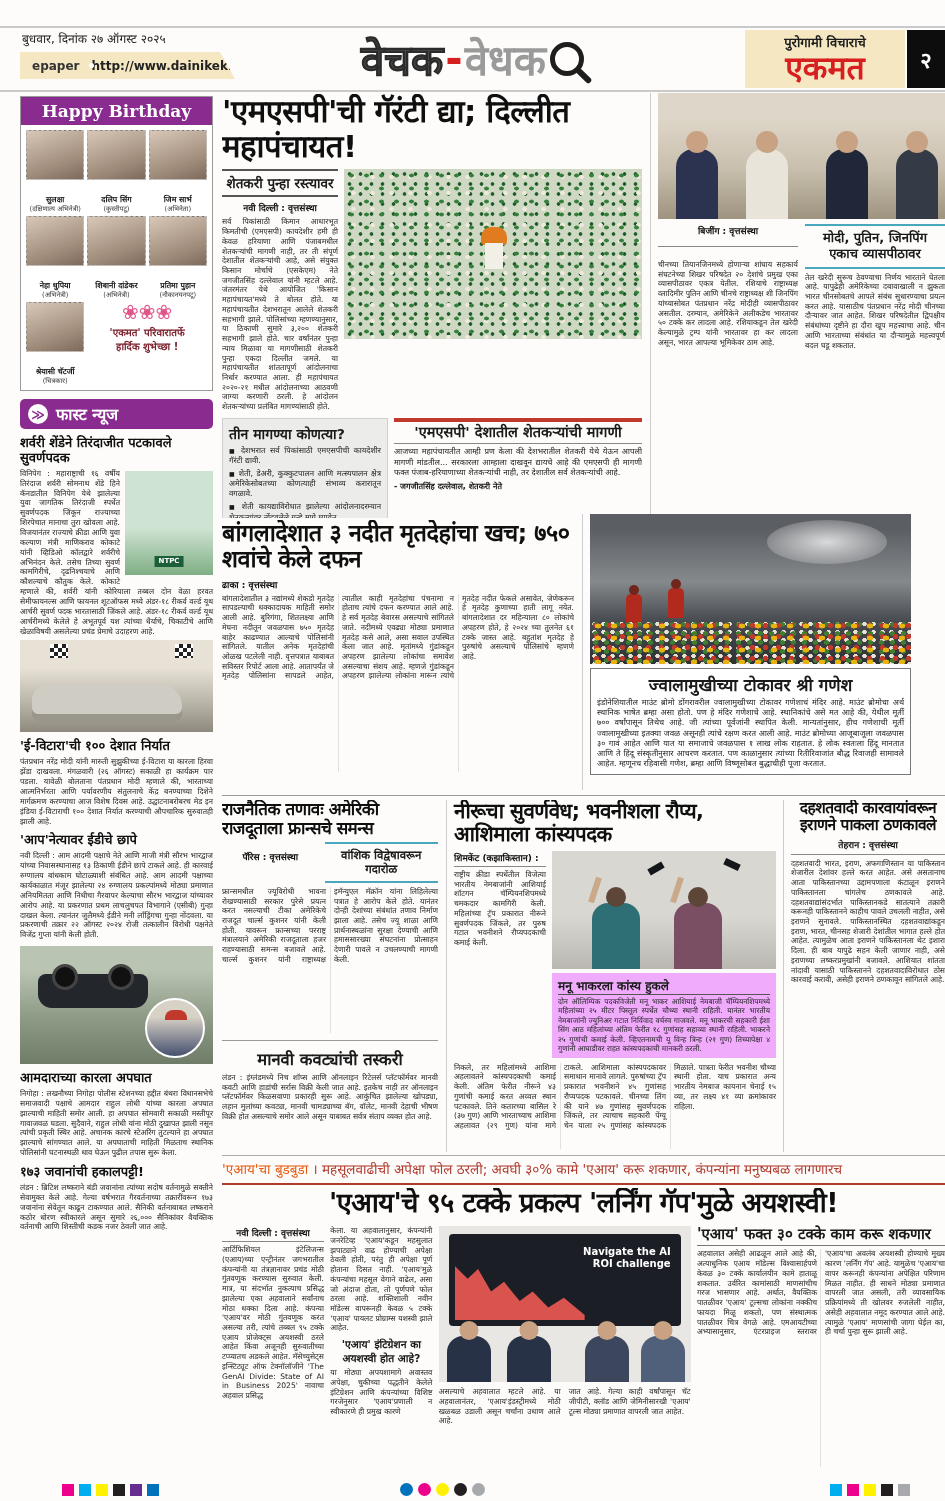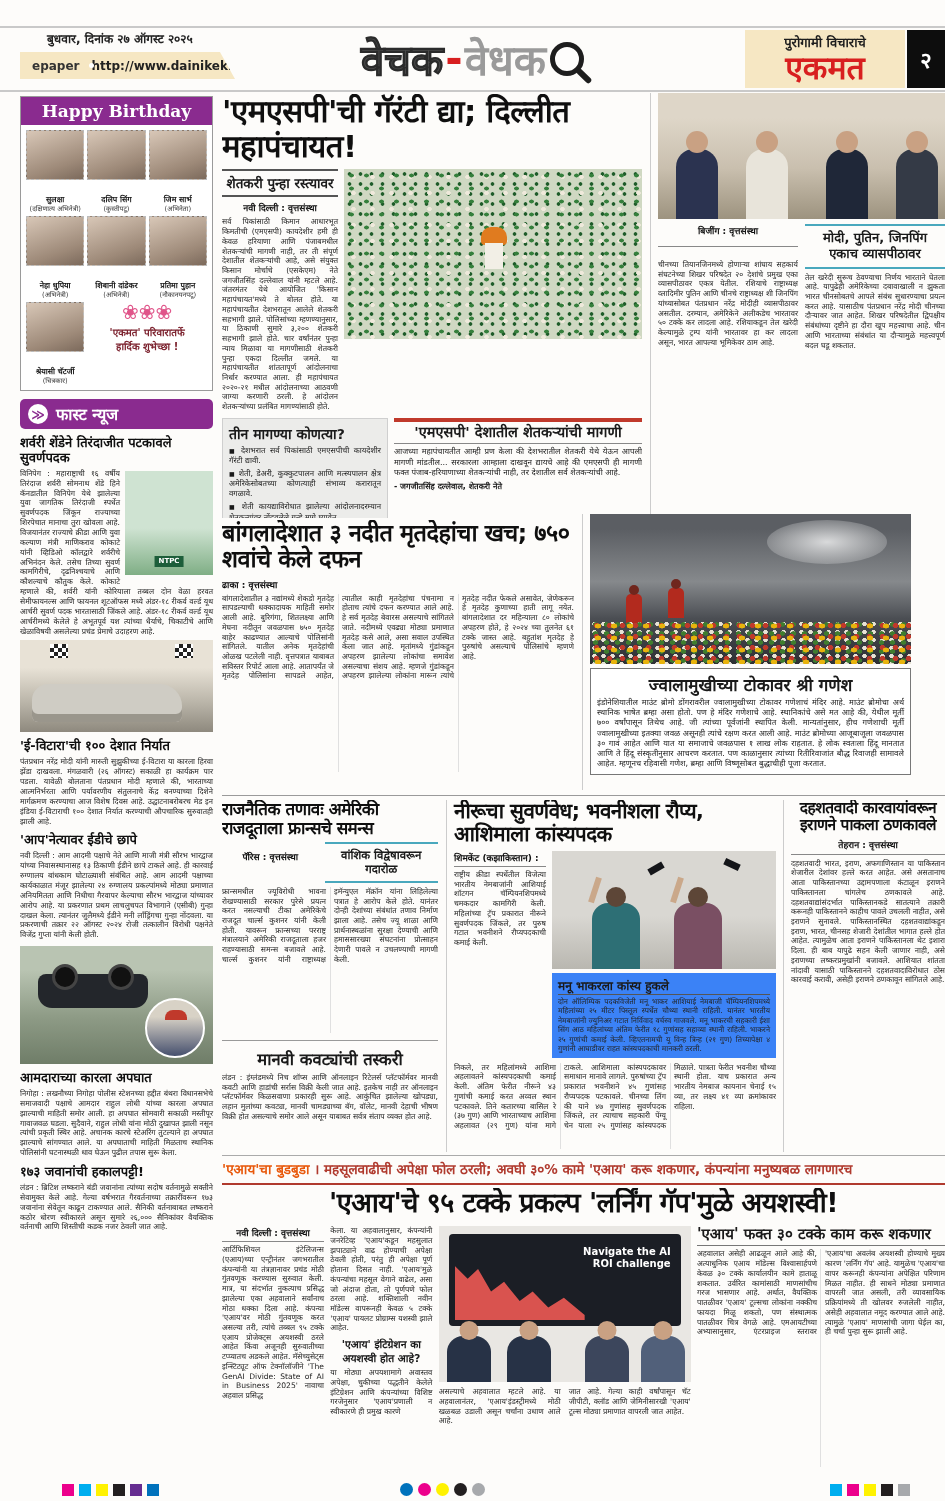--- a/index.html
+++ b/index.html
@@ -2,21 +2,21 @@
 <html><head>
 <meta charset="utf-8">
 <style>
   html,body{margin:0;padding:0;background:#e9e7e2;}
   body{font-family:"DejaVu Sans","Liberation Sans",sans-serif;color:#1a1a1a;}
   #page{position:relative;width:945px;height:1501px;background:#fdfcfa;margin:0 auto;overflow:hidden;}
   .abs{position:absolute;}
   .ovh{overflow:hidden;}
   
   .topline{left:0;top:26px;width:945px;border-top:2px solid #c9c9c9;}
-  .hdr-date{left:22px;top:30px;font-size:12px;font-weight:bold;color:#222;margin-left:25px;}
+  .hdr-date{left:22px;top:30px;font-size:12px;font-weight:normal;color:#222;}
   .hdr-epaper{left:20px;top:52px;width:215px;height:27px;background:#f6e7c3;display:flex;align-items:center;gap:6px;padding-left:12px;clip-path:polygon(0 0,93% 0,100% 100%,0 100%);box-sizing:border-box;}
   .hdr-epaper .lbl{font-size:12px;font-weight:bold;color:#333;}
   .ep-icon{width:13px;height:13px;border-radius:50%;background:#d81f1f;display:inline-block;position:relative;}
   .ep-icon::after{content:"";position:absolute;left:4px;top:4px;width:5px;height:5px;background:#fff;border-radius:50%;}
   .hdr-epaper .url{font-size:12px;font-weight:bold;color:#222;}
   .hdr-title{left:0;top:30px;width:945px;text-align:center;}
   .hdr-title .wrap{display:inline-flex;align-items:center;}
   .t-left{font-size:42px;font-weight:bold;color:#4a4a4a;-webkit-text-stroke:1px #2b2b2b;}
   .t-hyph{font-size:42px;font-weight:bold;color:#d81f1f;margin:0 2px;}
   .t-right{font-size:42px;font-weight:bold;color:#9a9a9a;}
@@ -115,28 +115,28 @@
   .shoot .headline{font-size:20.5px;}
   .shoot-row{display:flex;gap:6px;margin-top:5px;}
   .shoot-left{width:92px;flex:none;}
   .shoot-left .dateline{text-align:left;border-bottom:1px solid #888;padding-bottom:2px;margin-bottom:3px;}
   .shoot-right{flex:1;}
   .shooters{width:100%;height:118px;background:linear-gradient(180deg,#d9d7d2 55%,#b9b7b0);position:relative;}
   .shooter{position:absolute;bottom:0;width:48px;height:66px;border-radius:16px 16px 0 0;background:#2d6f75;}
   .shooter::before{content:"";position:absolute;left:50%;top:-16px;transform:translateX(-50%);width:20px;height:20px;border-radius:50%;background:#5d4637;}
   .shooter::after{content:"";position:absolute;top:-26px;width:6px;height:26px;background:#caa88a;transform:rotate(18deg);}
   .pistol{position:absolute;width:16px;height:7px;background:#15161a;}
-  .manu{background:#3b82f6;padding:4px 6px;margin-top:4px;}
+  .manu{background:#f0abfc;padding:4px 6px;margin-top:4px;}
   .manu .t{font-size:12px;font-weight:bold;border-bottom:1px solid #555;margin-bottom:2px;}
   .shoot-more{margin-top:5px;}
   .iran{left:783px;top:800px;width:162px;height:352px;border-left:1px solid #ccc;padding-left:7px;box-sizing:border-box;}
   .iran .headline{font-size:15.5px;text-align:center;}
   .iran .dateline{border-bottom:1px solid #888;padding-bottom:3px;margin:3px 0 4px;}
   
-  .ai-banner{left:222px;top:1155px;width:723px;border-top:1px solid #aaa;border-bottom:2px solid #b03a2e;padding:4px 0 5px;box-sizing:border-box;font-size:13.5px;font-weight:bold;color:#b03a2e;}
+  .ai-banner{left:222px;top:1155px;width:723px;border-top:1px solid #aaa;border-bottom:2px solid #b03a2e;padding:4px 0 5px;box-sizing:border-box;font-size:13.5px;font-weight:normal;color:#b03a2e;}
   .ai-banner .tag{color:#e8590c;}
   .ai-main{left:222px;top:1188px;width:723px;height:292px;}
   .ai-main .headline{font-size:27px;text-align:center;margin-bottom:8px;}
   .ai-cols{display:flex;justify-content:space-between;}
   .ai-c1{width:102px;}
   .ai-c2{width:102px;}
   .ai-cph{width:252px;}
   .ai-c4{width:248px;}
   .ai-sub{font-size:10.5px;font-weight:bold;text-align:center;margin:4px 0 3px;}
   .ai-photo{width:252px;height:156px;background:#e9e7e3;position:relative;}

